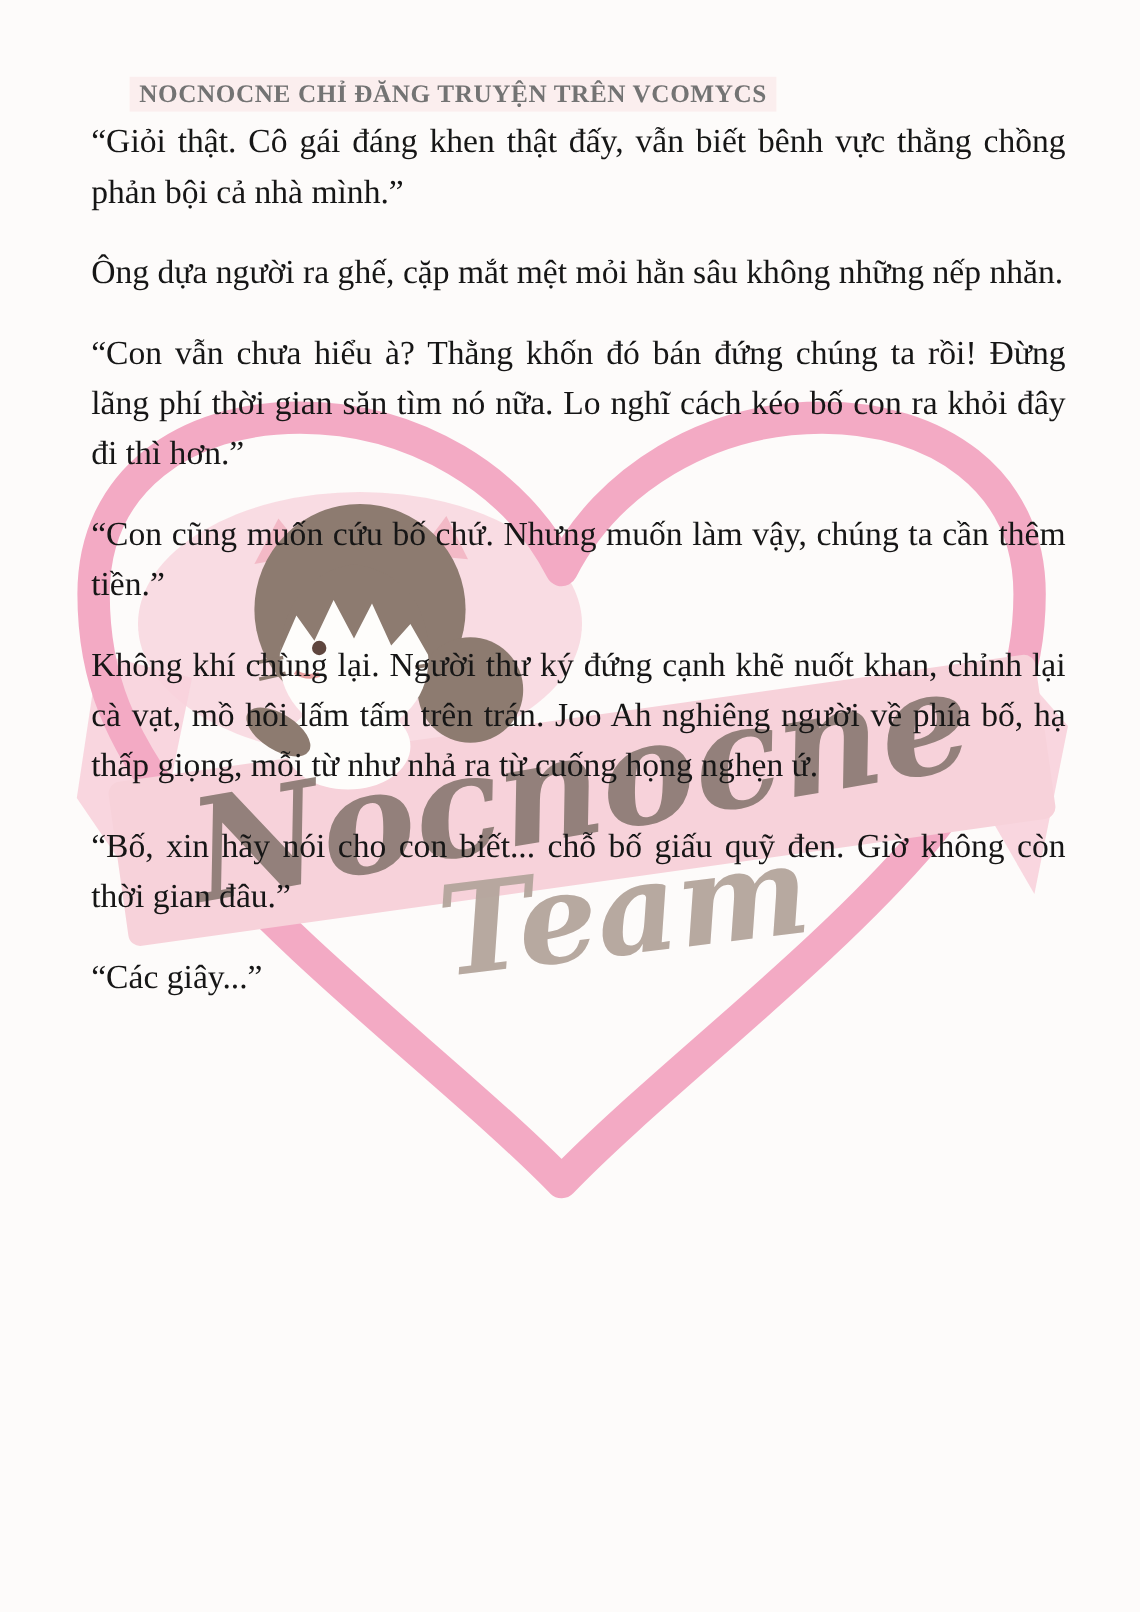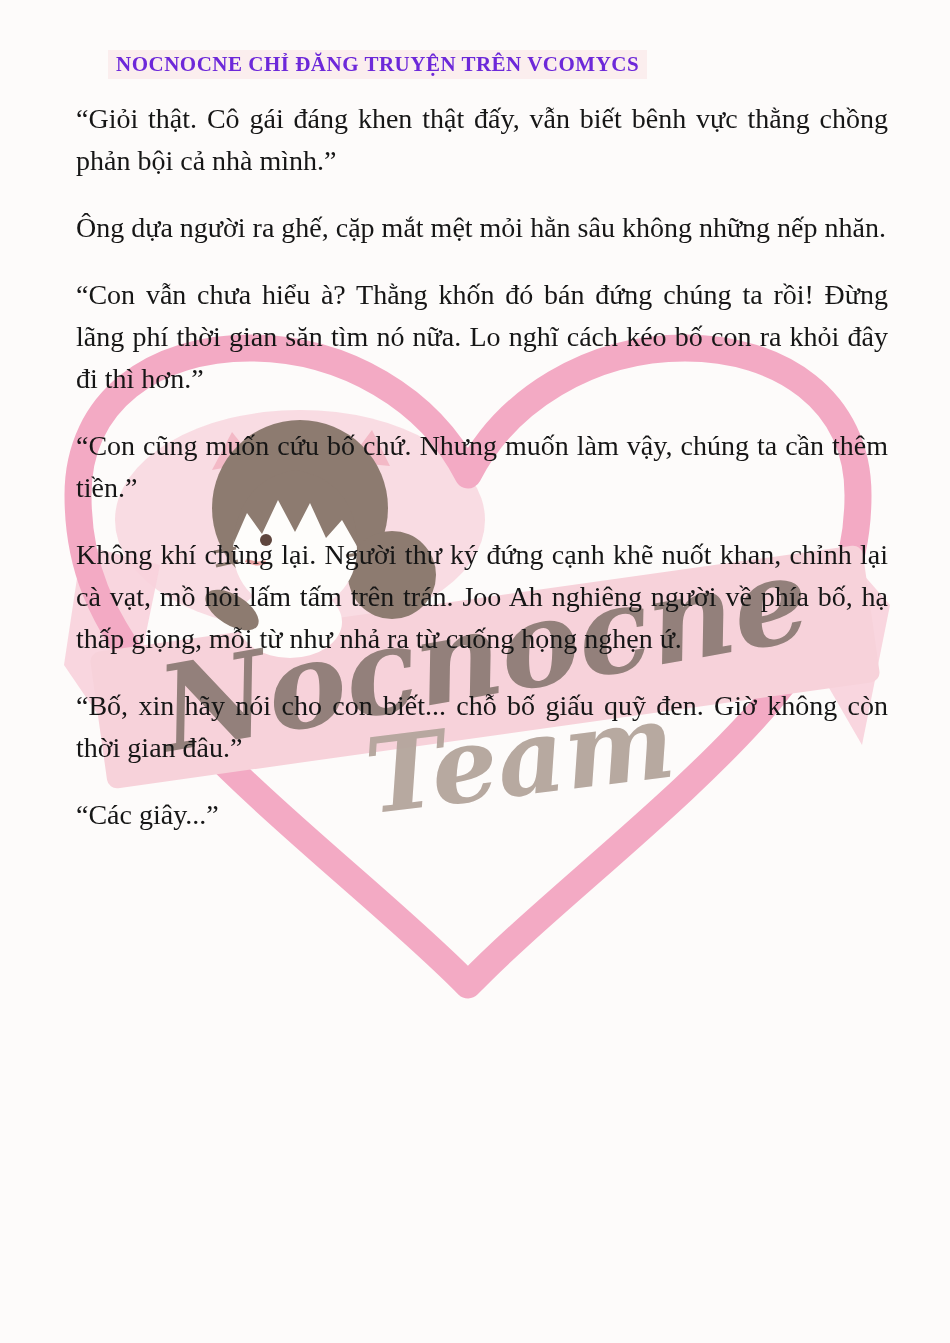--- a/index.html
+++ b/index.html
@@ -4,24 +4,24 @@
 <style>
   * { margin:0; padding:0; box-sizing:border-box; }
   body { background:#e8e8e8; font-family:"Liberation Serif", serif; }
   .page {
     position:relative; width:950px; height:1343px;
     background:#fdfbfa; overflow:hidden; margin:0 auto;
   }
   .watermark-layer { position:absolute; inset:0; z-index:0; }
   .text-layer { position:absolute; z-index:1; left:0; top:0; width:100%; }
   .header-notice {
-    position:absolute; left:108px; top:50px;
+    position:absolute; left:108px; top:64px;
     font-family:"Liberation Serif", serif;
     font-size:21px; font-weight:bold; letter-spacing:0.5px;
-    color:#6d28d9;
+    color:#737373;
     background:rgba(248,210,212,0.30);
     padding:2px 8px;
   }
   .story {
     position:absolute; left:76px; top:98px; width:812px;
     font-size:28px; line-height:42px; color:#161616;
     text-align:justify;
   }
   .story p { margin:0 0 25px 0; }
   .wm-script {

